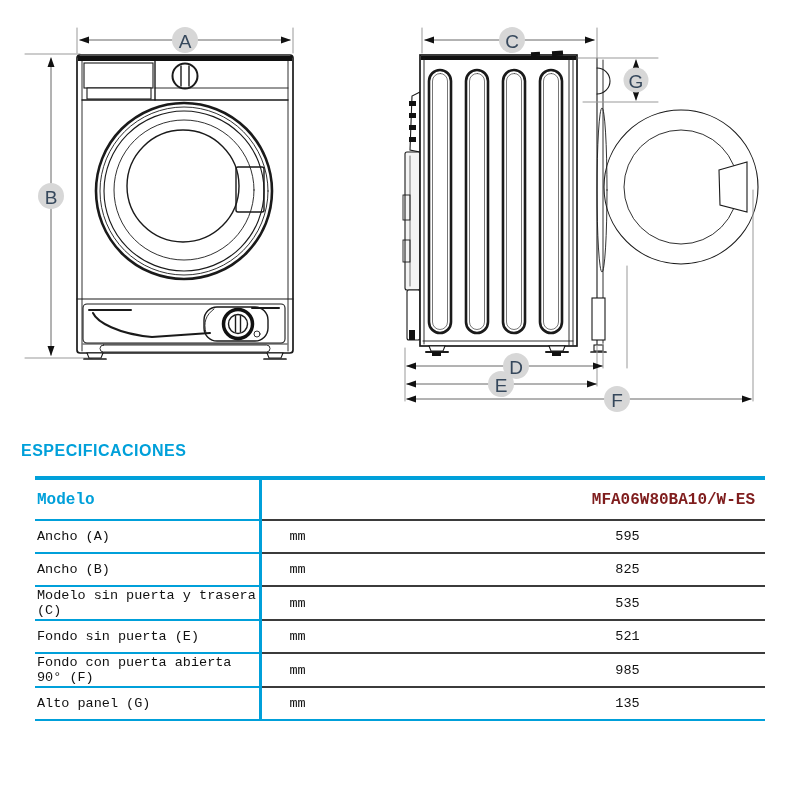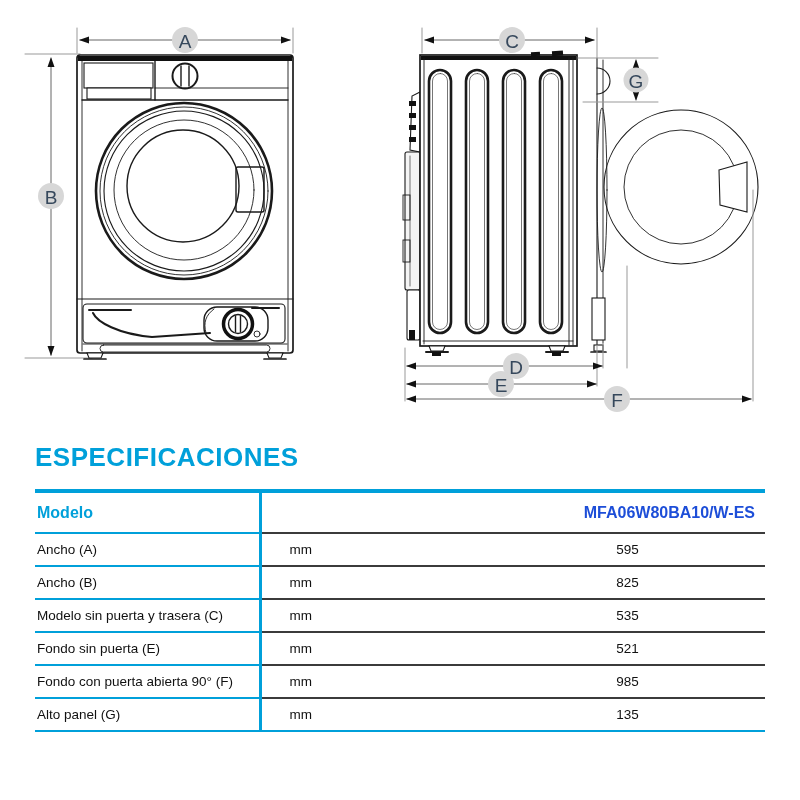--- a/index.html
+++ b/index.html
@@ -10,25 +10,25 @@
   .s05{stroke:#1a1a1a;stroke-width:.6;fill:none;}
   .s07{stroke:#1a1a1a;stroke-width:.9;fill:none;}
   .s1{stroke:#1a1a1a;stroke-width:1.1;}
   .s12{stroke:#1a1a1a;stroke-width:1.4;fill:none;}
   .s15{stroke:#1a1a1a;stroke-width:1.7;}
   .s2{stroke:#1a1a1a;stroke-width:2;fill:none;}
   .s25{stroke:#1a1a1a;stroke-width:2.6;}
   .arr{fill:#111;stroke:none;}
   .lblc{fill:#d7d7d7;stroke:none;}
   .lblt{font-size:19px;fill:#36485c;text-anchor:middle;dominant-baseline:central;font-family:"Liberation Sans",sans-serif;}
-  .heading{margin:12px 0 0 35px;font-size:26px;font-weight:bold;letter-spacing:.5px;}
+  .heading{margin:12px 0 0 21px;font-size:16px;font-weight:bold;letter-spacing:.5px;}
   .spec-table{width:730px;margin:16px 0 0 35px;border-collapse:collapse;table-layout:fixed;}
   .spec-table col.c1{width:225px;} .spec-table col.c2{width:230px;} .spec-table col.c3{width:275px;}
   .spec-table tr.hdr td{height:37px;font-size:16px;font-weight:bold;}
-  .spec-table td{vertical-align:middle;font-size:13.5px;}
+  .spec-table td{vertical-align:middle;font-size:13.5px;font-family:Liberation Mono, monospace;}
   .spec-table tr.row td{height:29px;border-top:2px solid #3b3b3b;}
   .spec-table{border-top:4px solid;border-bottom:2px solid #3b3b3b;}
   .divcell{border-right:3px solid;}
   .cell-label{padding-left:2px;}
   .cell-unit{padding-left:28px;}
   .cell-value{text-align:center;margin-top:48px;}
   .model-value{text-align:right;padding-right:10px;}
 </style>
 </head>
 <body>
@@ -216,21 +216,21 @@
 
 <table class="spec-table accent-border" style="border-color: rgb(0, 160, 218);">
   <colgroup>
       <col class="c1">
       <col class="c2">
       <col class="c3">
     </colgroup>
   <tbody>
       <tr class="hdr">
     <td class="divcell accent-border accent-text cell-label" style="color: rgb(0, 160, 218); border-color: rgb(0, 160, 218);">Modelo</td>
-    <td class="accent-text model-value" colspan="2" style="color: #1d4ed8;">MFA06W80BA10/W-ES</td>
+    <td class="accent-text model-value" colspan="2" style="color: #7f1d1d;">MFA06W80BA10/W-ES</td>
   </tr>
   <tr class="row">
     <td class="divcell accent-border cell-label" style="border-color: rgb(0, 160, 218);">Ancho (A)</td>
     <td class="cell-unit">mm</td>
     <td class="cell-value">595</td>
   </tr>
   <tr class="row">
     <td class="divcell accent-border cell-label" style="border-color: rgb(0, 160, 218);">Ancho (B)</td>
     <td class="cell-unit">mm</td>
     <td class="cell-value">825</td>

